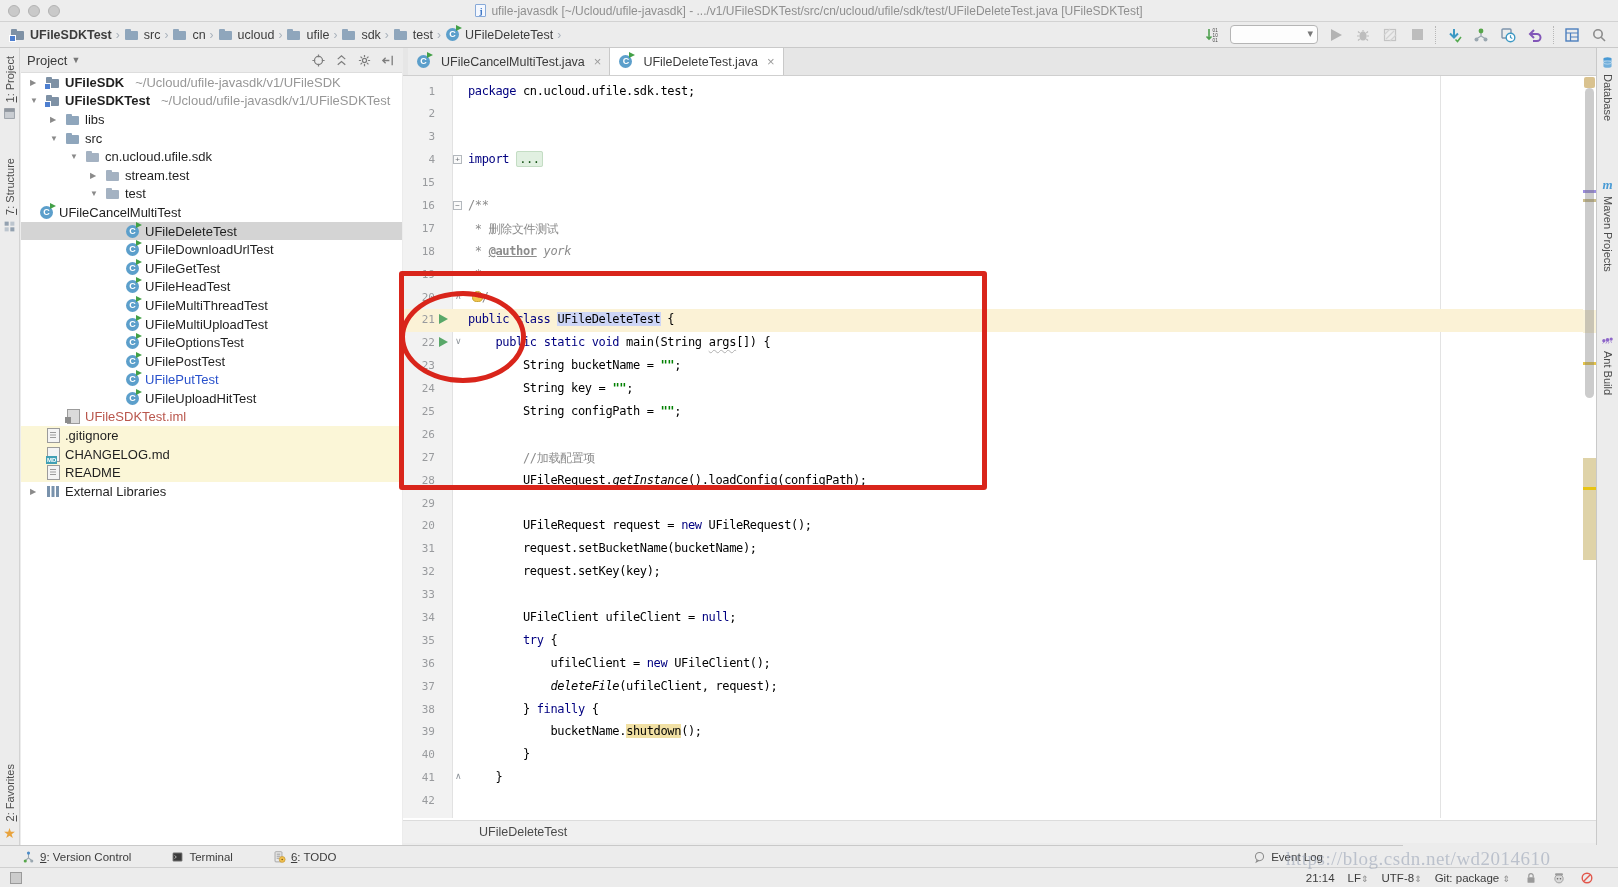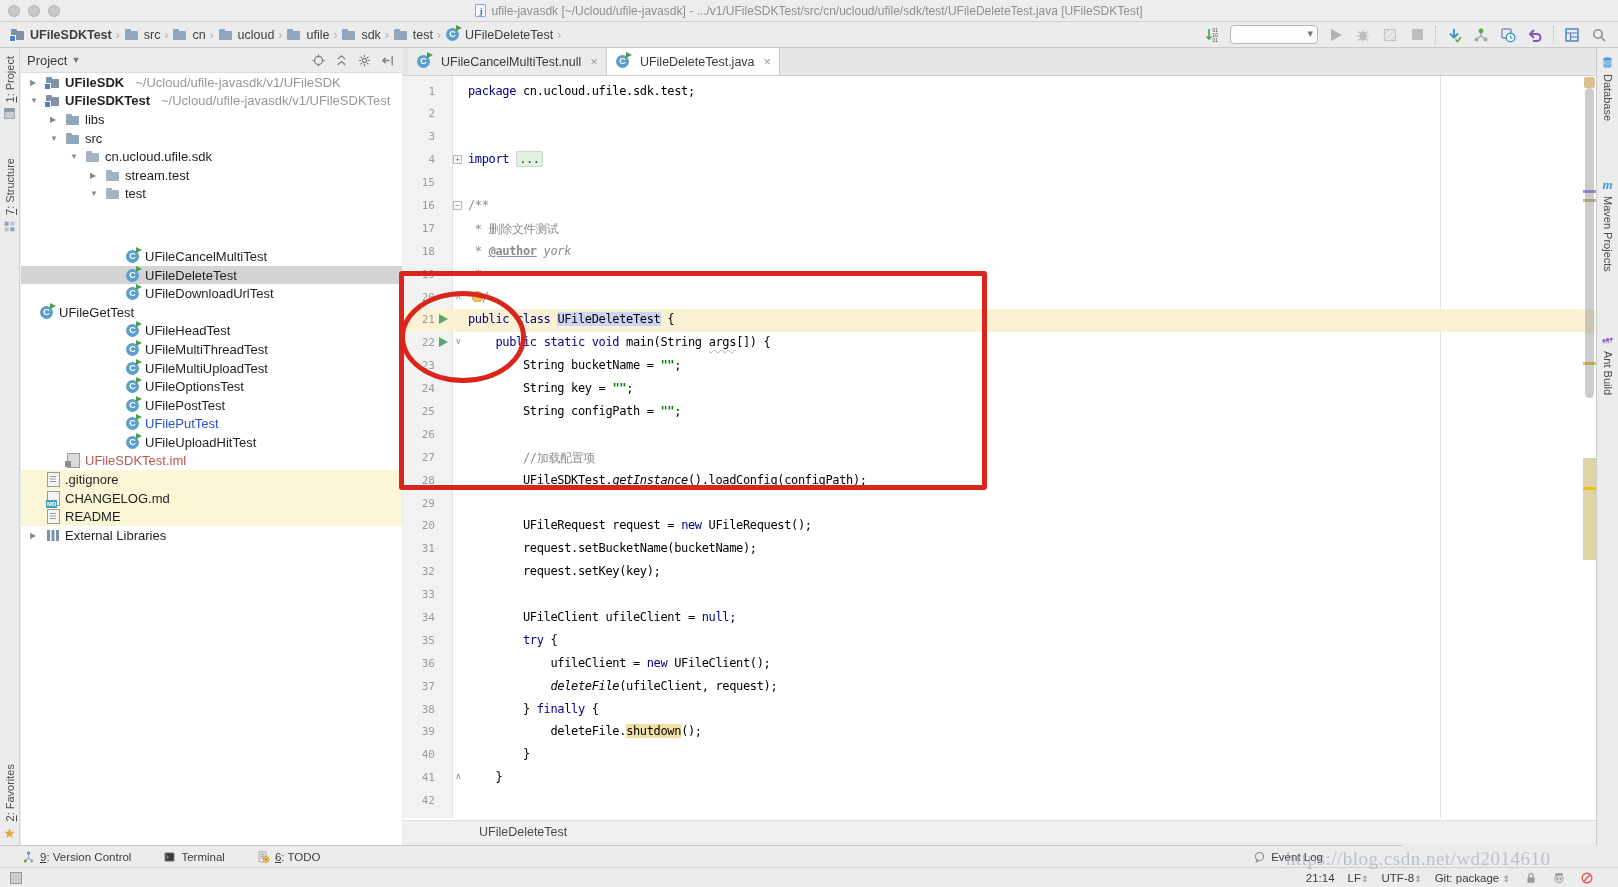--- a/index.html
+++ b/index.html
@@ -99,21 +99,21 @@
   
   #stripe{position:absolute;left:1583px;top:76px;width:13px;height:742px;background:#fff}
   .smark{position:absolute;left:0;width:13px}
   #sthumb{position:absolute;left:1584.5px;top:88px;width:9px;height:310px;background:rgba(120,120,120,.38);border-radius:5px}
   #analysis-ind{position:absolute;left:1584px;top:77px;width:11px;height:11px;background:#d9c28f;border-radius:2px}
 
   
   #ed-crumb{position:absolute;left:403px;top:820px;width:1193px;height:23px;background:#f0f0f0;border-top:1px solid #dcdcdc;display:flex;align-items:center;padding-left:76px;font-size:12.5px;color:#4a4a4a}
 
   
-  #toolwin-bar{position:absolute;left:0;top:845px;width:1403px;height:22px;background:#ececec;border-top:1px solid #c9c9c9;display:flex;align-items:center;padding:0 22px;gap:32px;font-size:11.5px;color:#3c3c3c}
+  #toolwin-bar{position:absolute;left:0;top:845px;width:1403px;height:22px;background:#ececec;border-top:1px solid #c9c9c9;display:flex;align-items:center;padding:0 22px;gap:40px;font-size:11.5px;color:#3c3c3c}
   .twitem{display:inline-flex;align-items:center;gap:5px}
   #eventlog{margin-left:auto;margin-right:58px;display:inline-flex;align-items:center;gap:5px}
   #statusbar{position:absolute;left:0;top:867px;width:1618px;height:20px;background:#ececec;border-top:1px solid #d0d0d0;display:flex;align-items:center;padding:0 10px;font-size:11.5px;color:#3c3c3c}
   #sb-square{width:12px;height:12px;background:#cccccc;border:1px solid #9a9a9a}
   #sb-right{margin-left:auto;display:inline-flex;align-items:center;gap:13px;margin-right:14px}
   .updn{font-size:9px;color:#8a8a8a}
   .sbico{width:15px;height:15px;display:inline-flex;align-items:center;justify-content:center}
 
   
   #anno-rect{position:absolute;left:399px;top:271px;width:588px;height:219px;border:5px solid #d9251b;border-radius:3px;z-index:50;pointer-events:none}
@@ -348,36 +348,36 @@
     <div class="trow" style="padding-left: 66px;">
       <span class="arrow">▶</span>
       <span class="tico ico-package"></span>
       <span class="tlabel">stream.test</span>
     </div>
     <div class="trow" style="padding-left: 66px;">
       <span class="arrow">▼</span>
       <span class="tico ico-package"></span>
       <span class="tlabel">test</span>
     </div>
-    <div class="trow" style="padding-left: 86px; margin-top: 44px;">
+    <div class="trow" style="">
       <span class="arrow"></span>
       <span class="tico ico-class"></span>
       <span class="tlabel">UFileCancelMultiTest</span>
     </div>
     <div class="trow sel" style="padding-left: 86px;">
       <span class="arrow"></span>
       <span class="tico ico-class"></span>
       <span class="tlabel">UFileDeleteTest</span>
     </div>
     <div class="trow" style="padding-left: 86px;">
       <span class="arrow"></span>
       <span class="tico ico-class"></span>
       <span class="tlabel">UFileDownloadUrlTest</span>
     </div>
-    <div class="trow" style="">
+    <div class="trow" style="padding-left: 86px;">
       <span class="arrow"></span>
       <span class="tico ico-class"></span>
       <span class="tlabel">UFileGetTest</span>
     </div>
     <div class="trow" style="padding-left: 86px;">
       <span class="arrow"></span>
       <span class="tico ico-class"></span>
       <span class="tlabel">UFileHeadTest</span>
     </div>
     <div class="trow" style="padding-left: 86px;">
@@ -433,21 +433,21 @@
     <div class="trow" style="padding-left: 6px;">
       <span class="arrow">▶</span>
       <span class="tico ico-lib"></span>
       <span class="tlabel">External Libraries</span>
     </div>
   </div>
 
 <div id="tabbar">
     <div class="tab">
       <span class="tico ico-class"></span>
-      <span>UFileCancelMultiTest.null</span>
+      <span>UFileCancelMultiTest.java</span>
       <span class="tabx">×</span>
     </div>
     <div class="tab active">
       <span class="tico ico-class"></span>
       <span>UFileDeleteTest.java</span>
       <span class="tabx">×</span>
     </div>
   </div>
 <div id="editor-bg"></div>
 <div id="gutter-bg"></div>
@@ -523,21 +523,21 @@
     <div class="crow">
       <span class="ln">26</span>
       <span class="ct"></span>
     </div>
     <div class="crow">
       <span class="ln">27</span>
       <span class="ct"><span class="">        </span><span class="c">//加载配置项</span></span>
     </div>
     <div class="crow">
       <span class="ln">28</span>
-      <span class="ct"><span class="">        UFileSDKTest.</span><span class="im">getInstance</span><span class="">().loadConfig(configPath);</span></span>
+      <span class="ct"><span class="">        UFileRequest.</span><span class="im">getInstance</span><span class="">().loadConfig(configPath);</span></span>
     </div>
     <div class="crow">
       <span class="ln">29</span>
       <span class="ct"></span>
     </div>
     <div class="crow">
       <span class="ln">20</span>
       <span class="ct"><span class="">        UFileRequest request = </span><span class="k">new</span><span class=""> UFileRequest();</span></span>
     </div>
     <div class="crow">
@@ -567,21 +567,21 @@
     <div class="crow">
       <span class="ln">37</span>
       <span class="ct"><span class="">            </span><span class="im">deleteFile</span><span class="">(ufileClient, request);</span></span>
     </div>
     <div class="crow">
       <span class="ln">38</span>
       <span class="ct"><span class="">        } </span><span class="k">finally</span><span class=""> {</span></span>
     </div>
     <div class="crow">
       <span class="ln">39</span>
-      <span class="ct"><span class="">            deleteFile.</span><span class="hw">shutdown</span><span class="">();</span></span>
+      <span class="ct"><span class="">            bucketName.</span><span class="hw">shutdown</span><span class="">();</span></span>
     </div>
     <div class="crow">
       <span class="ln">40</span>
       <span class="ct"><span class="">        }</span></span>
     </div>
     <div class="crow">
       <span class="ln">41</span>
       <span class="fmark">∧</span>
       <span class="ct"><span class="">    }</span></span>
     </div>

